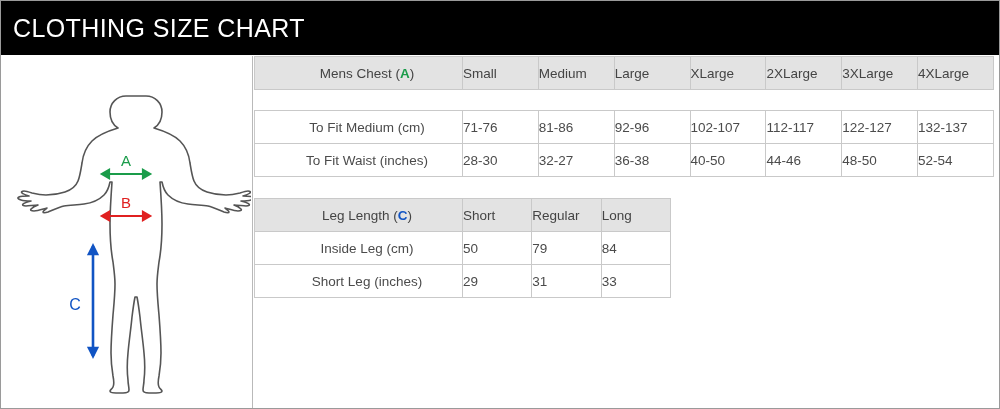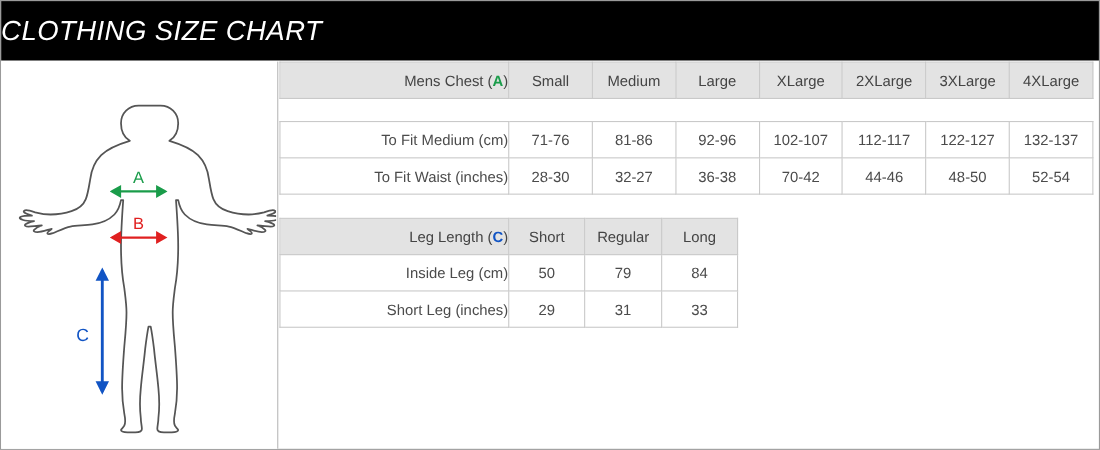--- a/index.html
+++ b/index.html
@@ -28,23 +28,22 @@
     width: 1000px;
     height: 54px;
     background: #000000;
     display: flex;
     align-items: center;
   }
   .header-title {
     color: #ffffff;
     font-size: 25px;
     letter-spacing: 0.4px;
-    padding-left: 0;
+    padding-left: 12px;
     font-weight: normal;
-    font-style: italic;
   }
   
   .figure-panel {
     position: absolute;
     left: 0;
     top: 55px;
     width: 252px;
     height: 353px;
     background: #ffffff;
     border-right: 1px solid #b9b9b9;
@@ -66,32 +65,31 @@
     border-collapse: collapse;
     table-layout: fixed;
     width: 740px;
     margin-left: 0px;
   }
   table.size-table td {
     border: 1px solid #c9c9c9;
     height: 32px;
     font-size: 13.5px;
     color: #4b4b4b;
-    text-align: center;
     vertical-align: middle;
     background: #ffffff;
     padding: 0;
   }
   table.size-table tr.head td {
     background: #e3e3e3;
     color: #444444;
     font-size: 13.5px;
   }
   table.size-table td.label {
-    text-align: right;
+    text-align: center;
     padding-left: 17px;
     width: 190px;
   }
   table.size-table tr.head td.label {
     background: #e3e3e3;
   }
   .tag-a { color: #1a9c4a; font-weight: bold; }
   .tag-b { color: #e02020; font-weight: bold; }
   .tag-c { color: #1154c4; font-weight: bold; }
   .spacer {
@@ -258,21 +256,21 @@
         <td>102-107</td>
         <td>112-117</td>
         <td>122-127</td>
         <td>132-137</td>
       </tr>
       <tr>
         <td class="label">To Fit Waist (inches)</td>
         <td>28-30</td>
         <td>32-27</td>
         <td>36-38</td>
-        <td>70-42</td>
+        <td>40-50</td>
         <td>44-46</td>
         <td>48-50</td>
         <td>52-54</td>
       </tr>
     </tbody>
       </table>
 
     <div class="spacer-sm"></div>
 
     <table class="size-table leg-table">

